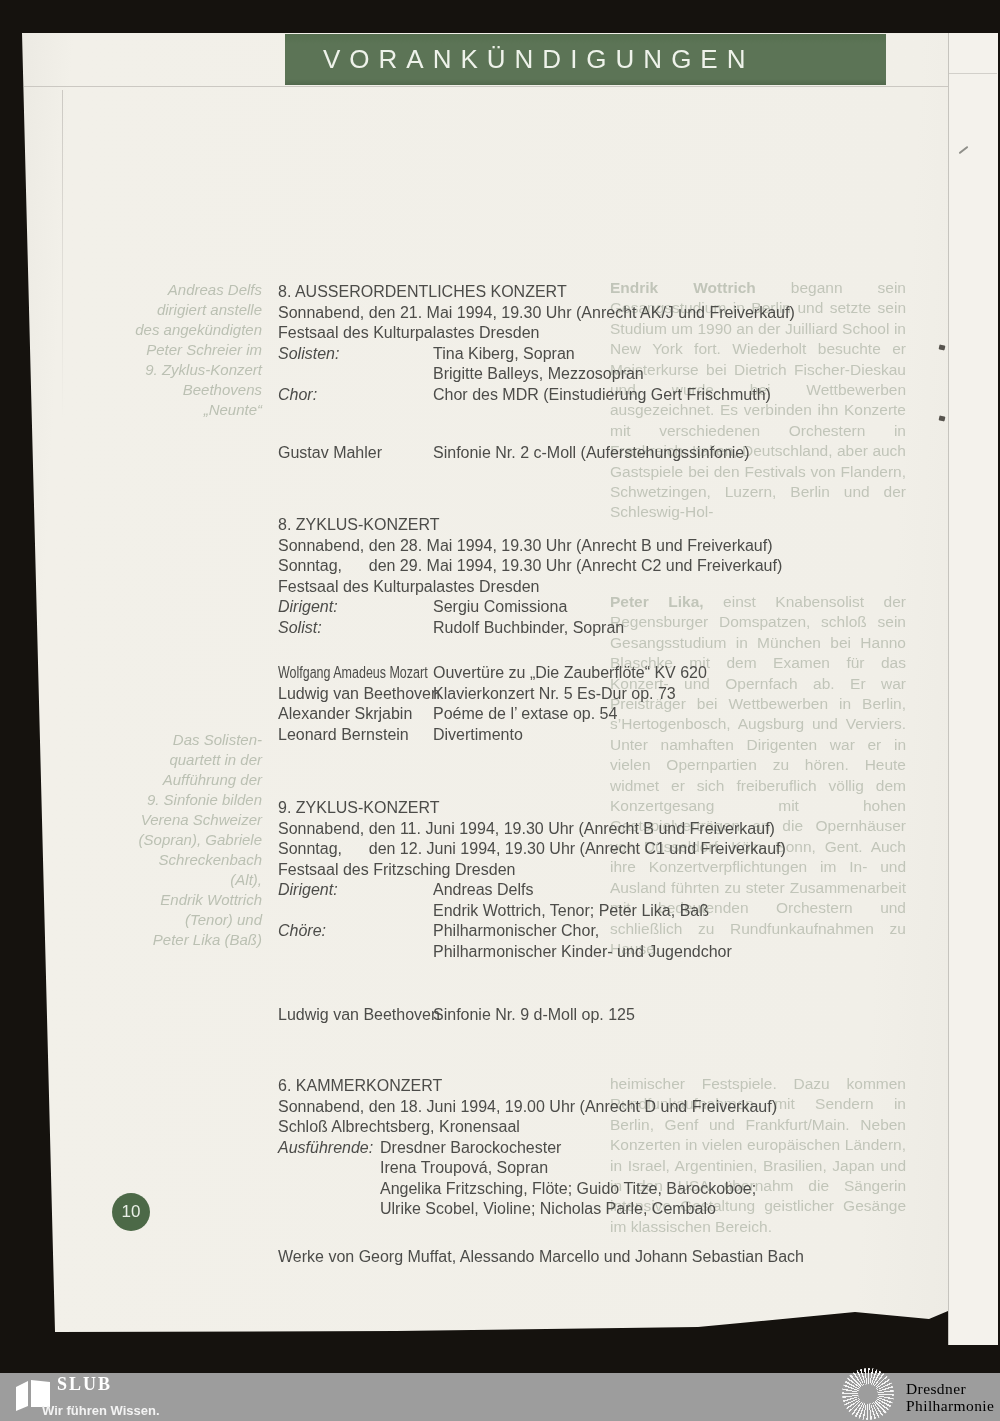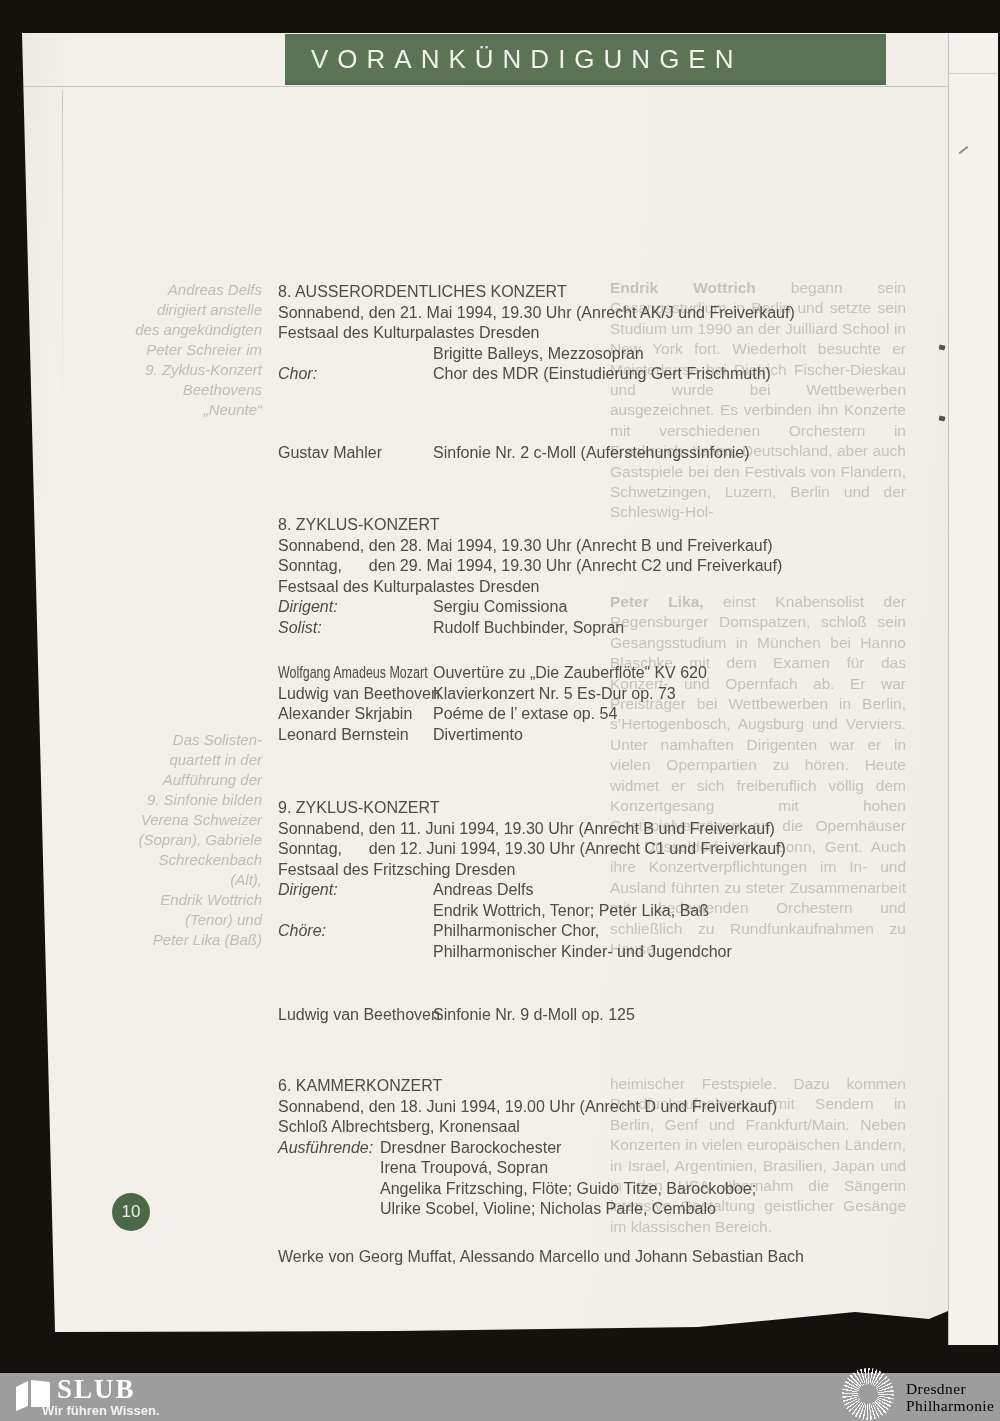--- a/index.html
+++ b/index.html
@@ -30,21 +30,21 @@
   .staple.s2{left:939px;top:416px;}
   .pencil{position:absolute;left:958px;top:149px;width:11px;height:2px;background:#8f8f89;transform:rotate(-38deg);border-radius:1px;}
 
   
   .banner{
     position:absolute;left:285px;top:34px;width:601px;height:51px;
     background:linear-gradient(#566f50,#5c7456 20%,#5c7456 88%,#51684c);
     color:#eef2ea;display:flex;align-items:center;
   }
   .banner span{
-    padding-left:26px;font-size:26px;letter-spacing:9px;font-weight:400;
+    padding-left:38px;font-size:26px;letter-spacing:9px;font-weight:400;
   }
 
   
   .sec{position:absolute;left:278px;font-size:16px;line-height:20.5px;color:#4c4c49;}
   .row{white-space:pre;}
   .lbl{display:inline-block;width:155px;font-style:italic;}
   .b4 .lbl{width:102px;}
   .comp{display:inline-block;width:155px;}
   .cond{transform:scaleX(.78);transform-origin:0 50%;white-space:nowrap;}
 
@@ -66,21 +66,21 @@
     position:absolute;left:112px;top:1193px;width:38px;height:38px;border-radius:50%;
     background:#4c6947;color:#e9efe7;font-size:17px;text-align:center;line-height:38px;
   }
 
   
   .footer{
     position:absolute;left:0;top:1373px;width:1000px;height:48px;background:#9d9d9d;color:#fff;
   }
   .book-icon{position:absolute;left:14px;top:5px;}
   .slub-name{position:absolute;left:57px;top:1px;font-family:"Liberation Serif",serif;
-    font-weight:bold;font-size:27px;letter-spacing:2px;}
+    font-weight:bold;font-size:18px;letter-spacing:2px;}
   .slub-tag{position:absolute;left:42px;top:30px;font-weight:bold;font-size:13px;color:#f3f3f3;}
   .burst{
     position:absolute;left:842px;top:-5px;width:52px;height:52px;border-radius:50%;
     background:repeating-conic-gradient(#f4f4f4 0deg 3.6deg,rgba(255,255,255,0) 3.6deg 9deg);
   }
   .burst::after{
     content:"";position:absolute;left:16px;top:16px;width:20px;height:20px;border-radius:50%;background:#9d9d9d;
   }
   .phil-text{
     position:absolute;left:906px;top:7px;font-family:"Liberation Serif",serif;
@@ -124,20 +124,21 @@
 (Tenor) und
 Peter Lika (Baß)</div>
   <div class="ghost gr gr1"><span class="lead">Endrik Wottrich</span><span> begann sein Gesangsstudium in Berlin und setzte sein Studium um 1990 an der Juilliard School in New York fort. Wiederholt besuchte er Meisterkurse bei Dietrich Fischer-Dieskau und wurde bei Wettbewerben ausgezeichnet. Es verbinden ihn Konzerte mit verschiedenen Orchestern in Frankreich, Italien, Deutschland, aber auch Gastspiele bei den Festivals von Flandern, Schwetzingen, Luzern, Berlin und der Schleswig-Hol-</span></div>
   <div class="ghost gr gr2"><span class="lead">Peter Lika,</span><span> einst Knabensolist der Regensburger Domspatzen, schloß sein Gesangsstudium in München bei Hanno Blaschke mit dem Examen für das Konzert- und Opernfach ab. Er war Preisträger bei Wettbewerben in Berlin, s’Hertogenbosch, Augsburg und Verviers. Unter namhaften Dirigenten war er in vielen Opernpartien zu hören. Heute widmet er sich freiberuflich völlig dem Konzertgesang mit hohen Gastspielverträgen an die Opernhäuser von Düsseldorf, Köln, Bonn, Gent. Auch ihre Konzertverpflichtungen im In- und Ausland führten zu steter Zusammenarbeit mit bedeutenden Orchestern und schließlich zu Rundfunkaufnahmen zu Hause.</span></div>
   <div class="ghost gr gr3"><span>heimischer Festspiele. Dazu kommen Rundfunkaufnahmen mit Sendern in Berlin, Genf und Frankfurt/Main. Neben Konzerten in vielen europäischen Ländern, in Israel, Argentinien, Brasilien, Japan und in den USA übernahm die Sängerin intensive Gestaltung geistlicher Gesänge im klassischen Bereich.</span></div>
 
   <section class="sec b1" style="top:282px">
     <div class="row">8. AUSSERORDENTLICHES KONZERT</div>
     <div class="row">Sonnabend, den 21. Mai 1994, 19.30 Uhr (Anrecht AK/J und Freiverkauf)</div>
     <div class="row">Festsaal des Kulturpalastes Dresden</div>
+    <div class="row"><span class="lbl">Solisten:</span><span>Tina Kiberg, Sopran</span></div>
     <div class="row"><span class="lbl"></span><span>Brigitte Balleys, Mezzosopran</span></div>
     <div class="row"><span class="lbl">Chor:</span><span>Chor des MDR (Einstudierung Gert Frischmuth)</span></div>
   </section>
   <section class="sec" style="top:443px">
     <div class="row"><span class="comp">Gustav Mahler</span><span>Sinfonie Nr. 2 c-Moll (Auferstehungssinfonie)</span></div>
   </section>
 
   <section class="sec" style="top:515px">
     <div class="row">8. ZYKLUS-KONZERT</div>
     <div class="row">Sonnabend, den 28. Mai 1994, 19.30 Uhr (Anrecht B und Freiverkauf)</div>

